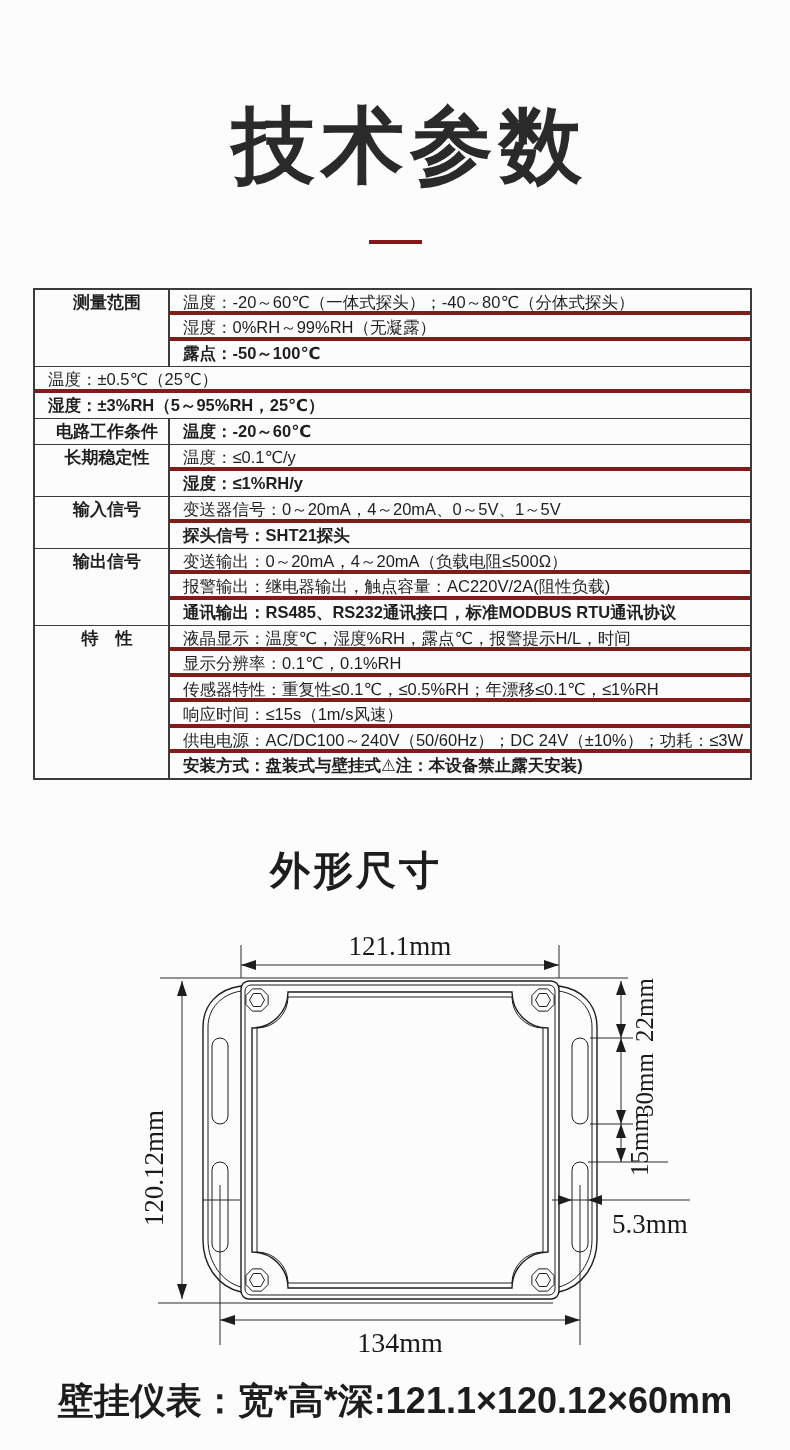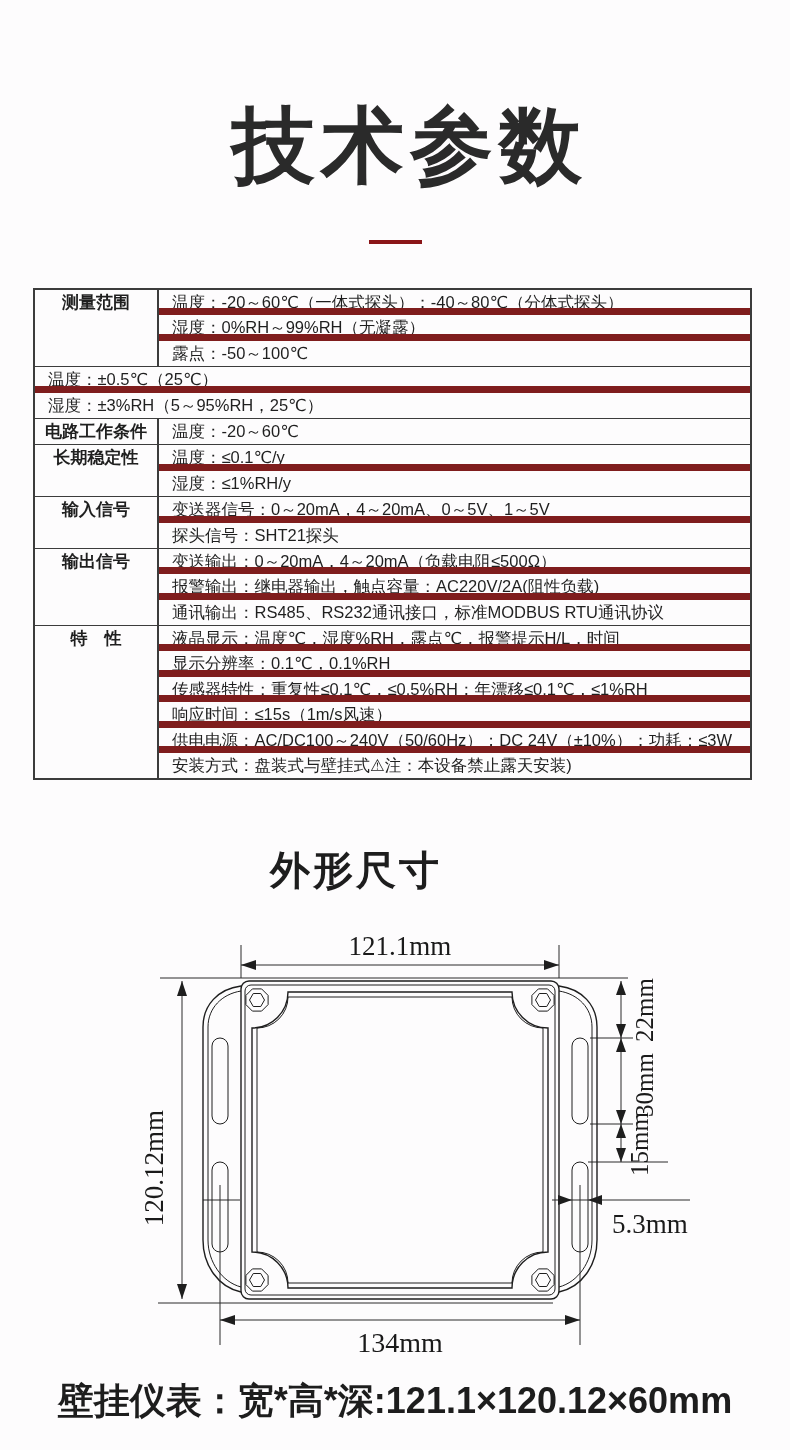--- a/index.html
+++ b/index.html
@@ -31,29 +31,29 @@
   #spec-table{
     left:33px;top:288px;width:719px;
     border:2px solid #3c3c3c;background:#fdfcfd;
     box-sizing:border-box;
   }
   .spec-group{display:flex;border-bottom:1px solid #3c3c3c;}
   .spec-group:last-child{border-bottom:none;}
   .g-label{
     width:124px;flex:0 0 124px;border-right:2px solid #3c3c3c;
     text-align:center;font-weight:700;font-size:17px;line-height:25.4px;
-    white-space:nowrap;box-sizing:border-box;
+    white-space:nowrap;box-sizing:border-box;margin-left:11px;
   }
   .g-rows{flex:1;min-width:0;}
   .v-row{
-    height:25.4px;line-height:25.2px;border-bottom:7px solid #7f1d1d;
+    height:25.4px;line-height:25.2px;border-bottom:4px solid #7f1d1d;
     padding-left:13px;font-size:16.5px;font-weight:500;white-space:nowrap;
     overflow:hidden;box-sizing:border-box;
   }
-  .v-row:last-child{border-bottom:none;}
+  .v-row:last-child{border-bottom:none;font-weight:bold;}
   
   #drawing{left:0;top:915px;}
   #drawing .thin{stroke:#2b2b2b;stroke-width:1;fill:none;}
   #drawing .body{stroke:#1e1e1e;stroke-width:1.4;fill:none;}
   #drawing .body2{stroke:#1e1e1e;stroke-width:1;fill:none;}
   #drawing .arr{fill:#1e1e1e;stroke:none;}
   #drawing text{
     font-family:"Liberation Serif","DejaVu Serif",serif;
     fill:#1a1a1a;
   }

